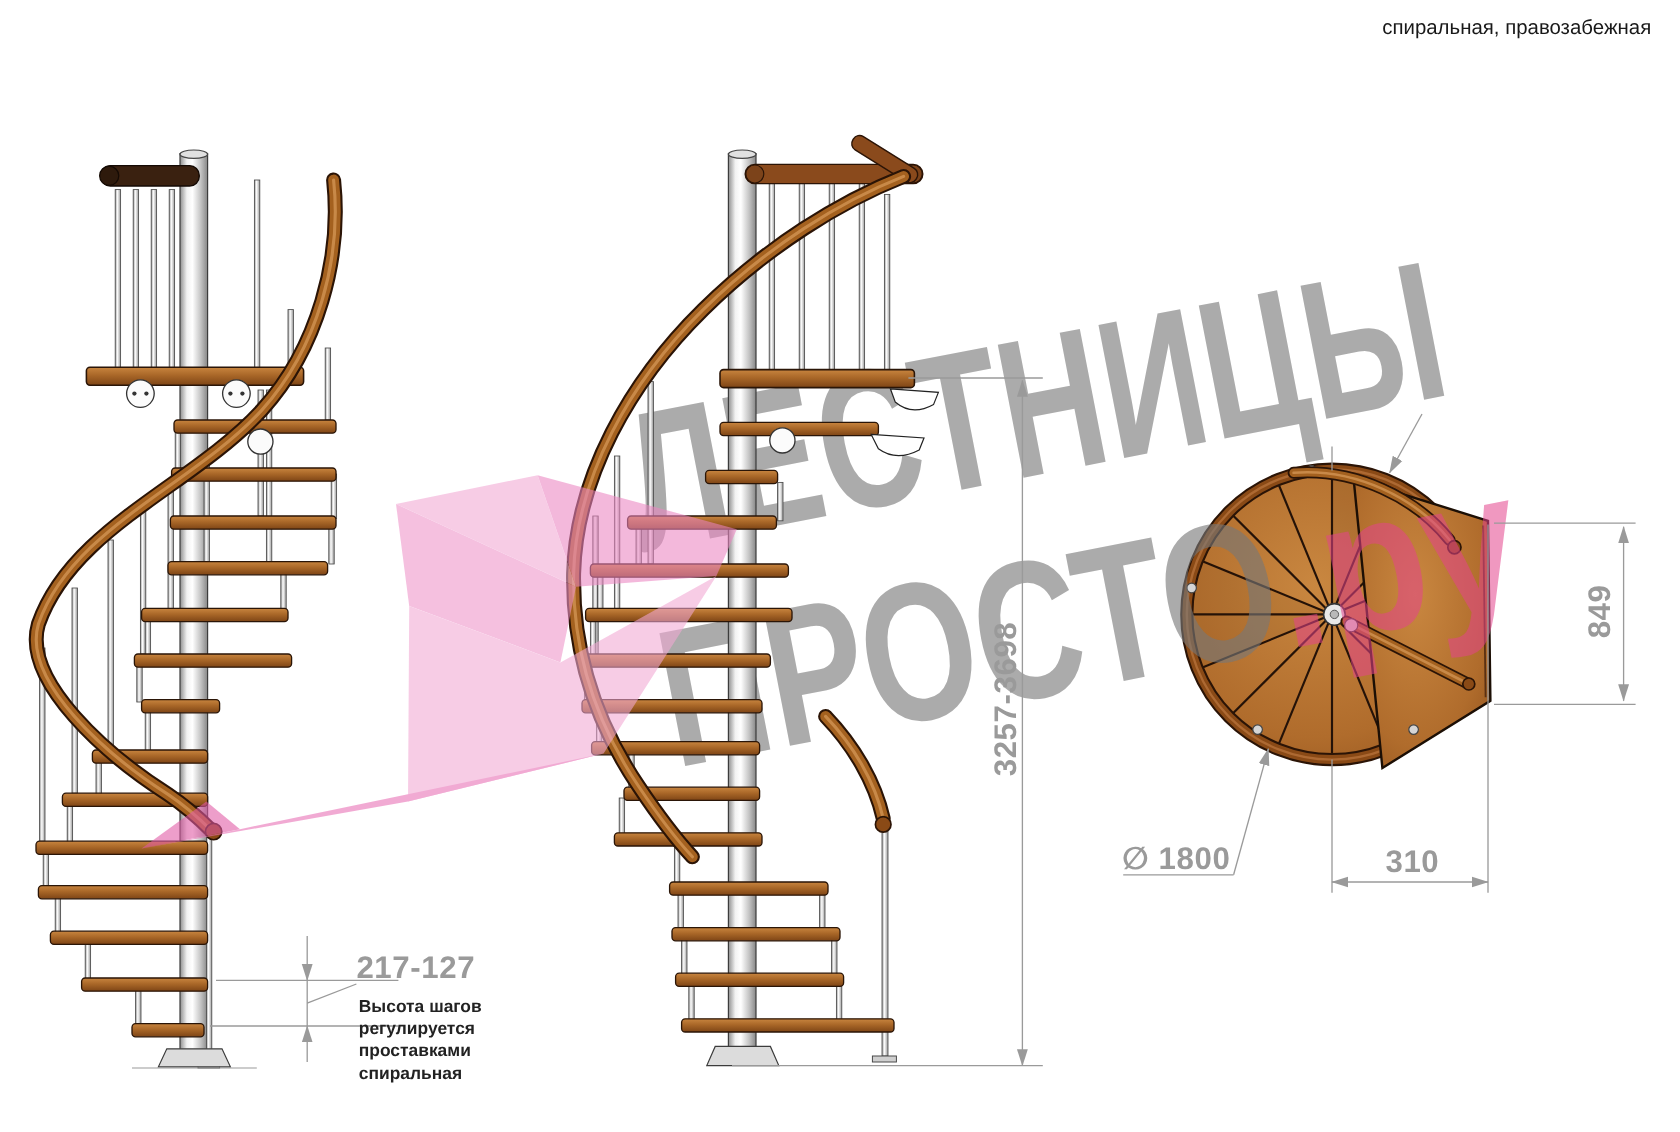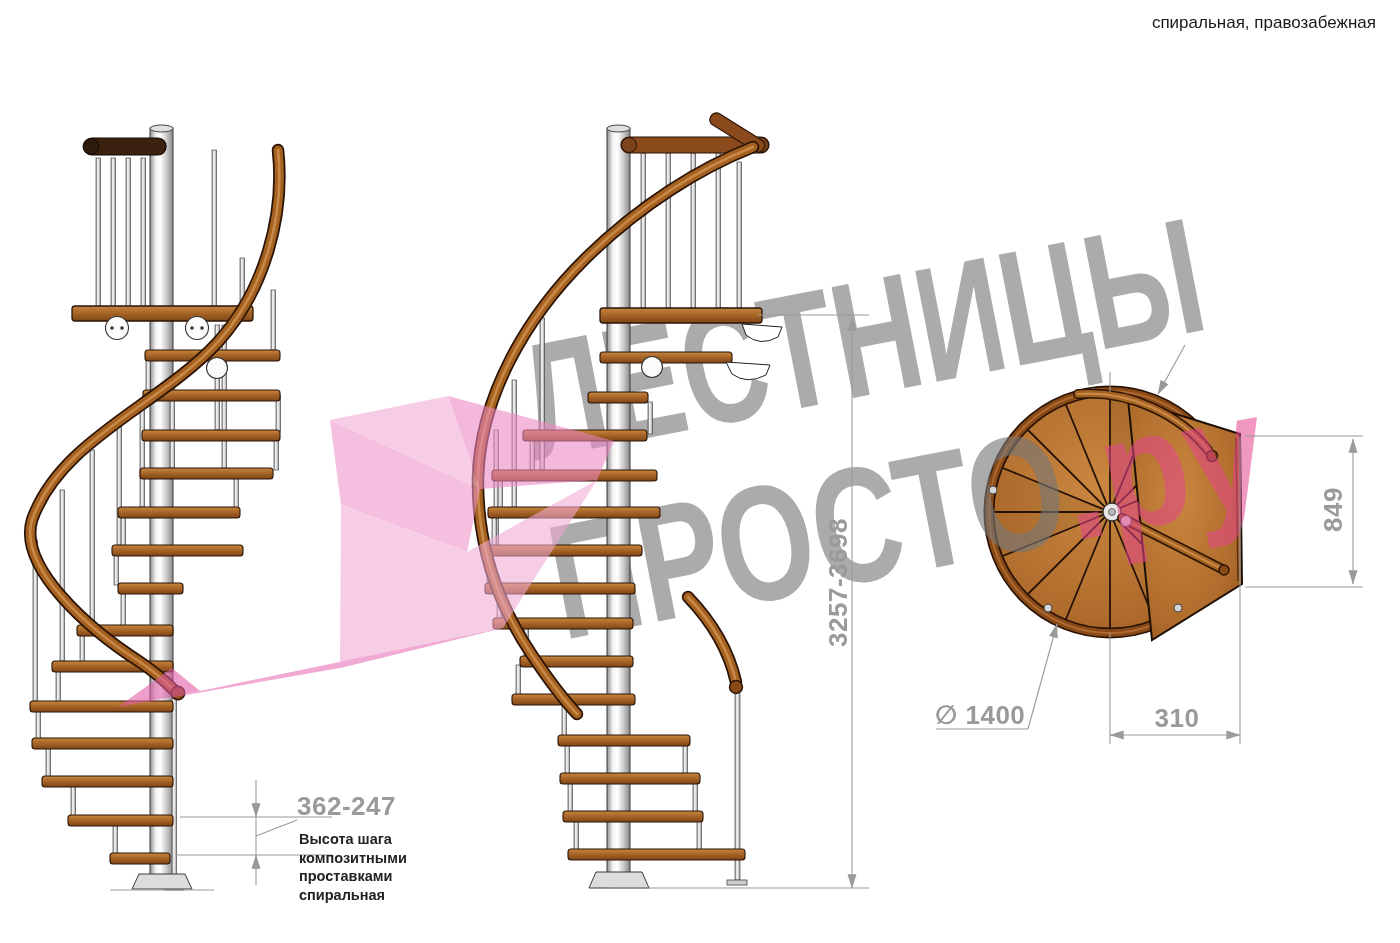--- a/index.html
+++ b/index.html
@@ -298,24 +298,24 @@
 <div class="header">
   <div>спиральная, правозабежная</div>
 </div>
 
 <div class="dimtxt ctr" style="left:718px;top:567px;width:240px;transform:rotate(-90deg);">3257-3698</div>
 
 <div class="dimtxt ctr" style="left:1263px;top:494px;width:140px;transform:rotate(-90deg);">849</div>
 
 <div class="dimtxt ctr" style="left:1146px;top:703px;width:62px;">310</div>
 
-<div class="dimtxt" style="left:935px;top:700px;">∅ 1400</div>
-
-<div class="dimtxt" style="left:297px;top:791px;">362-247</div>
+<div class="dimtxt" style="left:935px;top:700px;">∅ 1800</div>
+
+<div class="dimtxt" style="left:297px;top:791px;">217-127</div>
 
 <div class="note">
-  <div>Высота шага</div>
-  <div>композитными</div>
+  <div>Высота шагов</div>
+  <div>регулируется</div>
   <div>проставками</div>
   <div>спиральная</div>
 </div>
 
 </div>
 
 </body></html>

